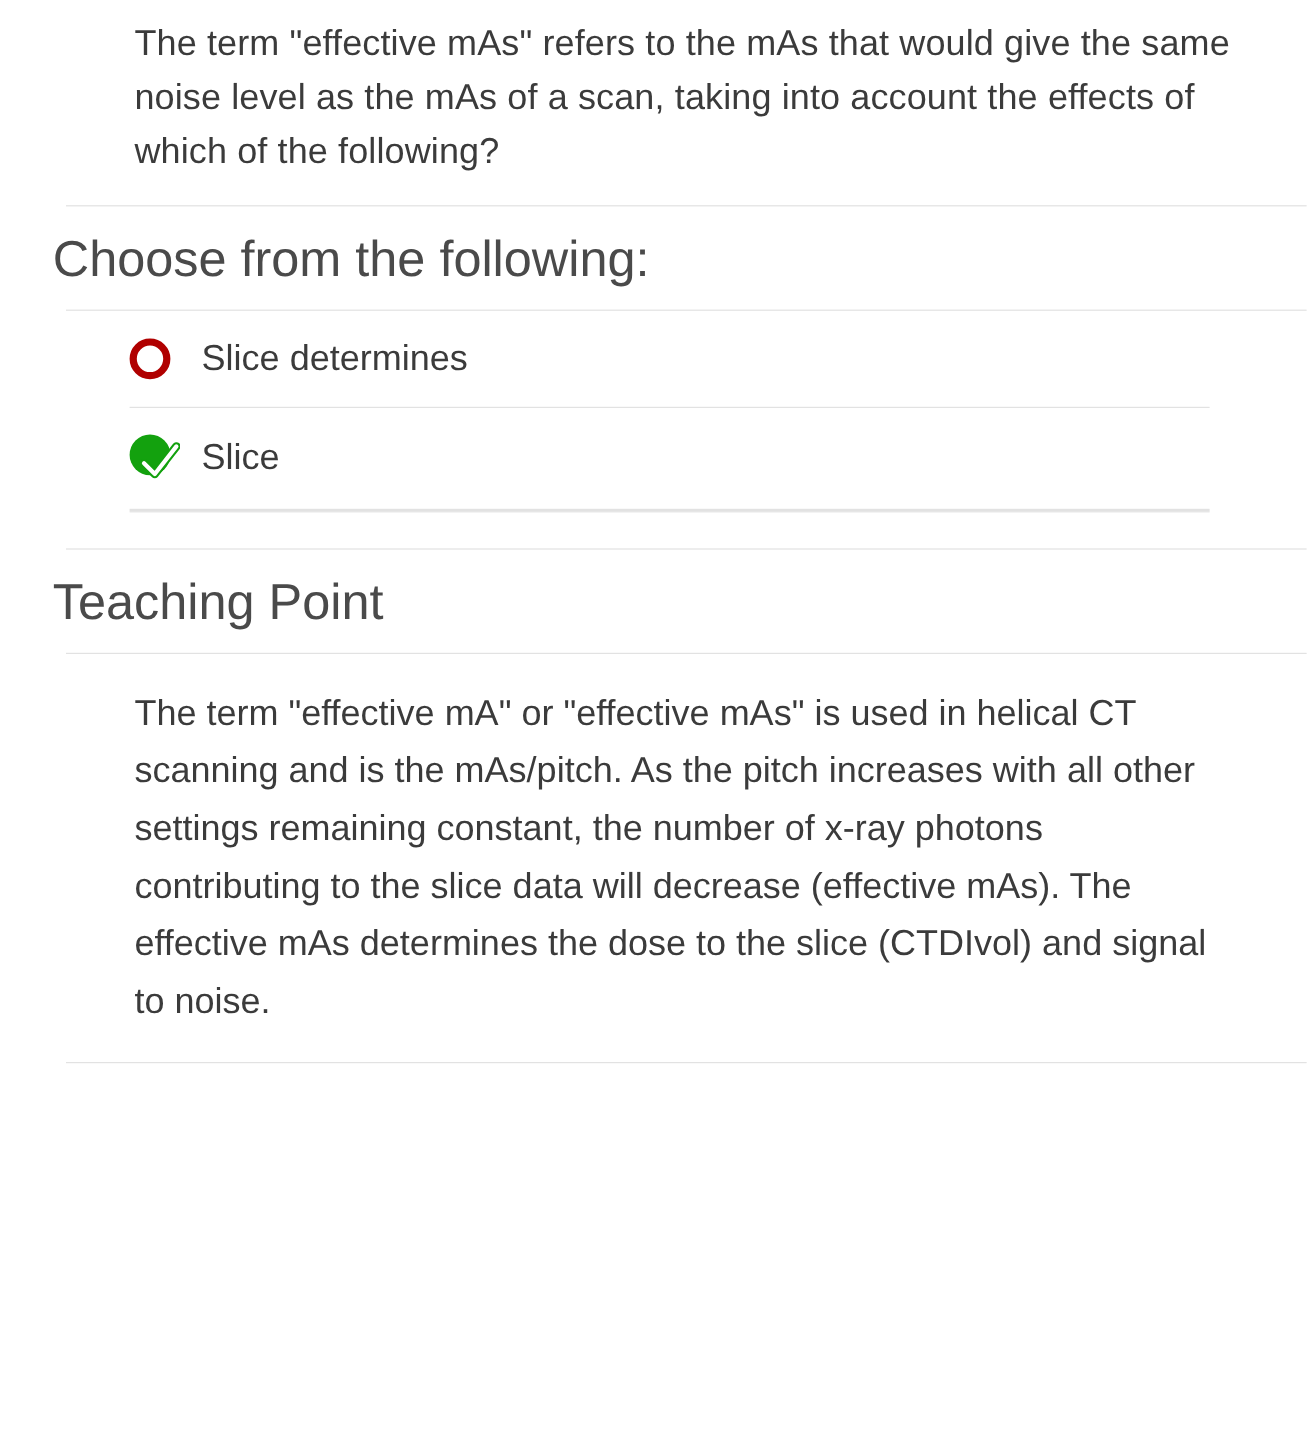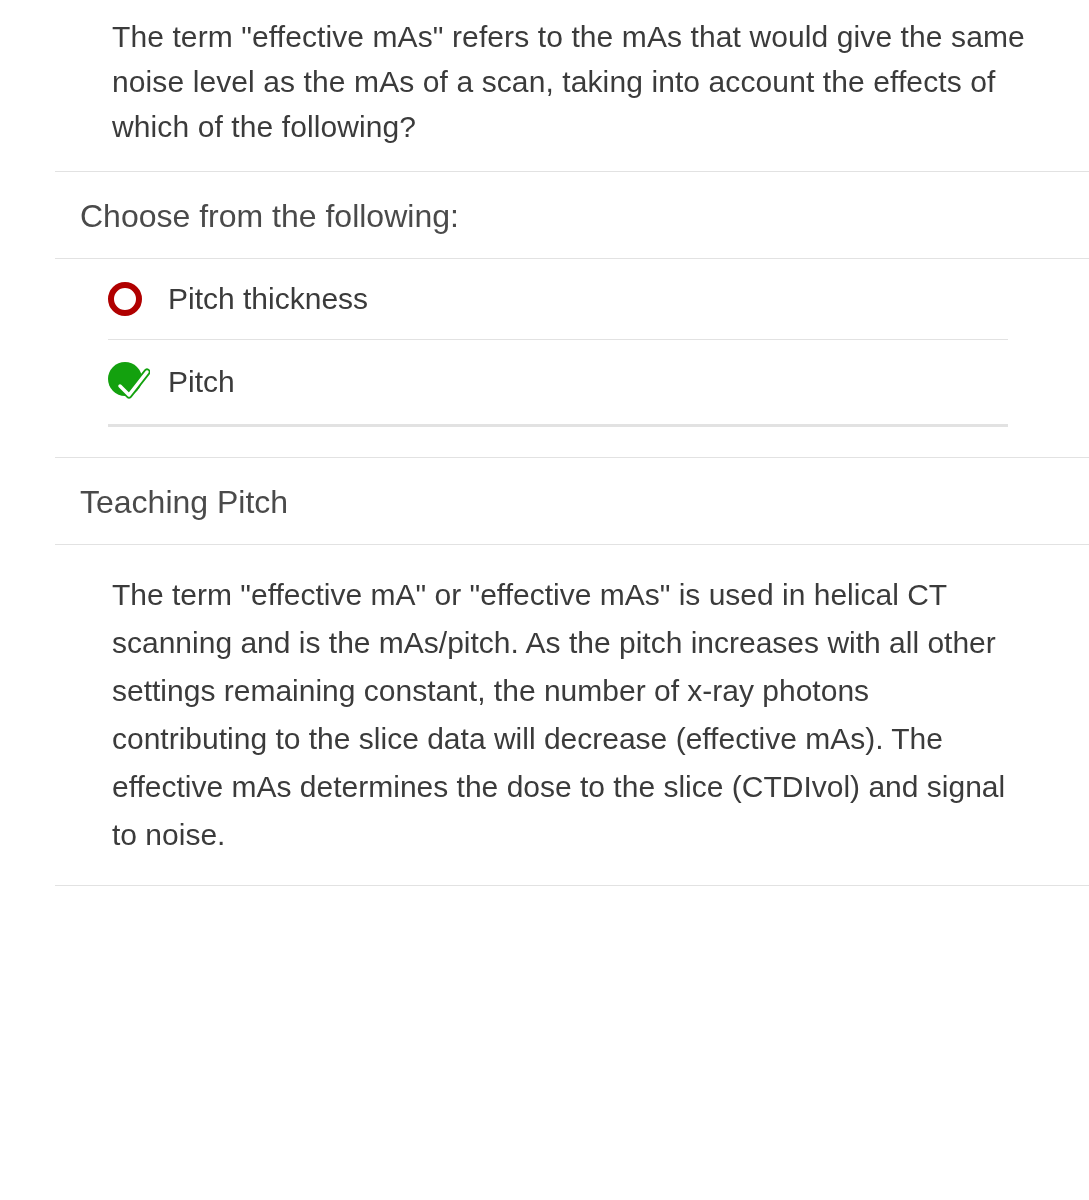--- a/index.html
+++ b/index.html
@@ -42,26 +42,25 @@
   .divider.full {
     margin-left: 55px;
     width: 1034px;
   }
   .divider.inset {
     margin-left: 108px;
     width: 900px;
   }
 
   .section-heading {
-    font-size: 32px;
+    font-size: 42px;
     line-height: 44px;
     color: #4a4a4a;
     padding: 22px 0 20px 44px;
     font-weight: 400;
-    margin-left: 36px;
   }
 
   .choices {
     padding: 0;
     margin: 0;
     list-style: none;
   }
   .choice-row {
     display: flex;
     align-items: center;
@@ -136,53 +135,53 @@
   <div class="section-heading">Choose from the following:</div>
 
   <div class="divider full"></div>
 
   <ul class="choices">
 
     <li class="choice-row">
       <span class="choice-marker">
         <span class="radio-empty"></span>
       </span>
-      <span class="choice-label">Pitch thickness</span>
+      <span class="choice-label">Slice determines</span>
     </li>
 
     <div class="divider inset"></div>
 
     <li class="choice-row">
       <span class="choice-marker">
         <span class="radio-correct">
           <span class="dot"></span>
           <svg width="34" height="34" viewBox="0 0 34 34" aria-hidden="true">
             <path d="M4 18 L13 27 L31 4" fill="none" stroke="#13a10e" stroke-width="7" stroke-linecap="round" stroke-linejoin="round"></path>
             <path d="M4 18 L13 27 L31 4" fill="none" stroke="#ffffff" stroke-width="3.5" stroke-linecap="round" stroke-linejoin="round"></path>
           </svg>
         </span>
       </span>
-      <span class="choice-label">Pitch</span>
+      <span class="choice-label">Slice</span>
     </li>
 
     <div class="divider inset"></div>
 
 
     <div class="divider inset"></div>
 
 
     <div class="divider inset"></div>
 
   </ul>
 
   <div class="spacer-lg"></div>
 
   <div class="divider full"></div>
 
-  <div class="section-heading">Teaching Pitch</div>
+  <div class="section-heading">Teaching Point</div>
 
   <div class="divider full"></div>
 
   <div class="teaching-block">
     <div class="teaching-text">The term "effective mA" or "effective mAs" is used in helical CT scanning and is the mAs/pitch. As the pitch increases with all other settings remaining constant, the number of x-ray photons contributing to the slice data will decrease (effective mAs). The effective mAs determines the dose to the slice (CTDIvol) and signal to noise.</div>
   </div>
 
   <div class="divider full"></div>
 
 </div>

